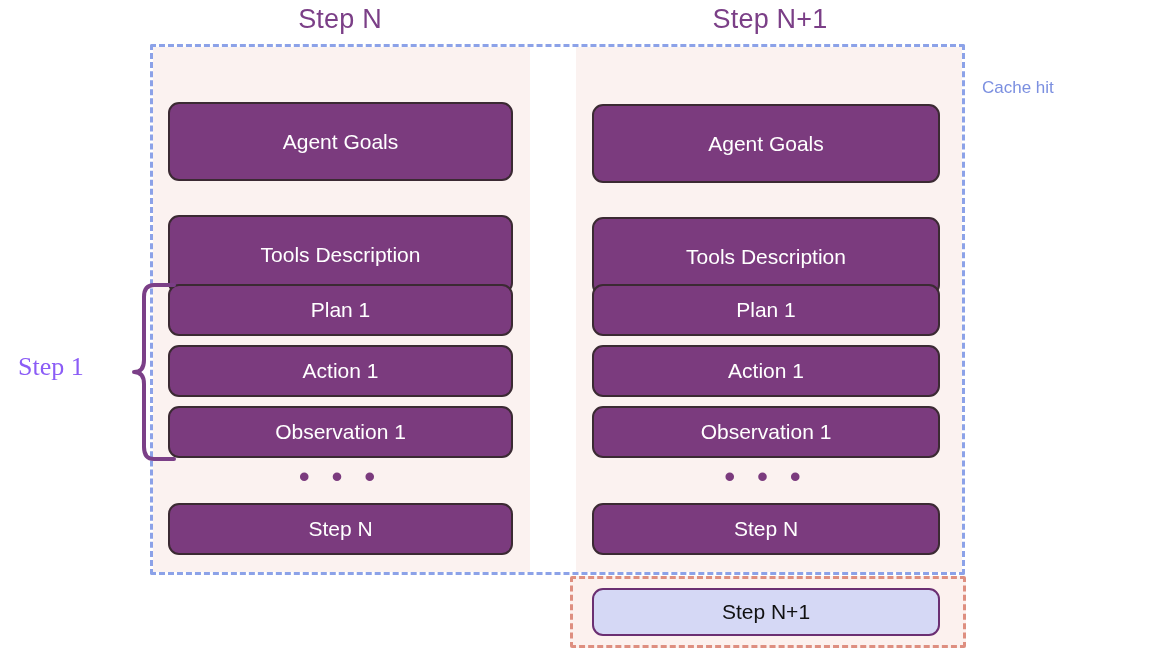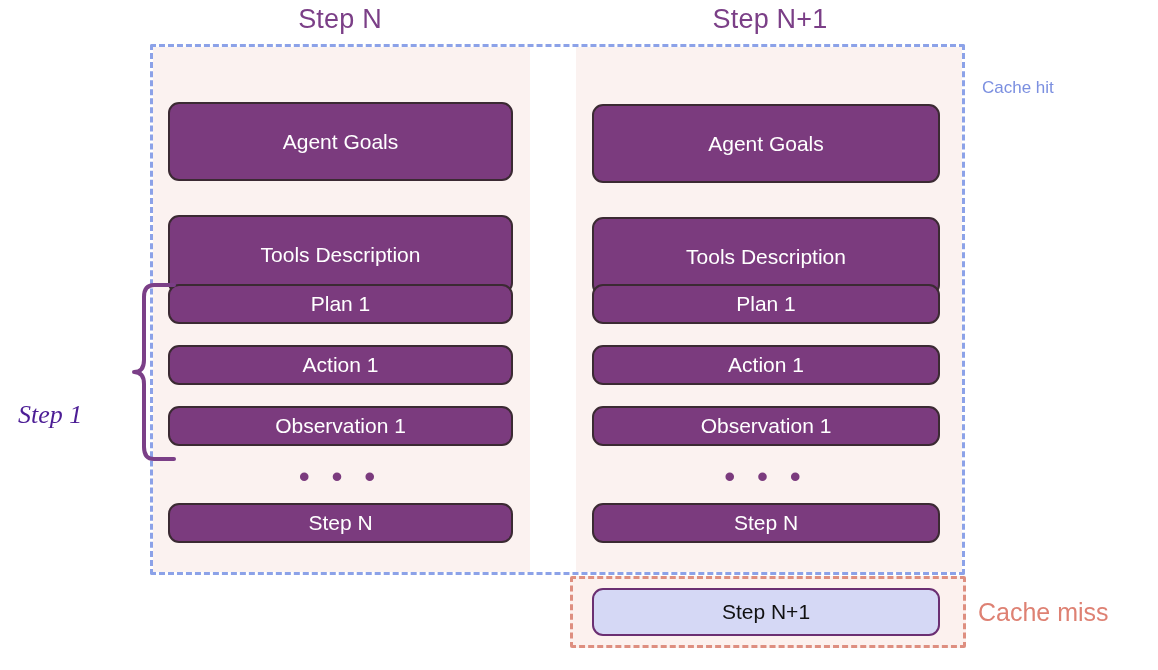--- a/index.html
+++ b/index.html
@@ -78,21 +78,21 @@
     display: flex;
     align-items: center;
     justify-content: center;
     box-sizing: border-box;
     white-space: nowrap;
   }
   .col-l { left: 168px; width: 345px; }
   .col-r { left: 592px; width: 348px; }
 
   .h-tall  { height: 79px; margin-top: 44px; }
-  .h-short { height: 40px; }
+  .h-short { height: 52px; }
 
   
   #box-l-0 { top: 58px;  }
   #box-l-1 { top: 171px; }
   #box-l-2 { top: 284px; }
   #box-l-3 { top: 345px; }
   #box-l-4 { top: 406px; }
   #box-l-5 { top: 503px; }
 
   
@@ -151,25 +151,23 @@
     color: #DE8173;
     white-space: nowrap;
   }
 
   
   #label-step-1 {
     position: absolute;
     left: 18px;
     top: 352px;
     font-size: 26px;
-    font-style: italic;
-    color: #4c1d95;
+    color: #8b5cf6;
     white-space: nowrap;
     font-family: "Liberation Serif", serif;
-    margin-top: 48px;
   }
   #brace-step-1 {
     position: absolute;
     left: 130px;
     top: 281px;
     width: 46px;
     height: 182px;
   }
 </style>
 </head>
@@ -199,21 +197,20 @@
   <div id="box-r-1" class="stack-box col-r h-tall">Tools Description</div>
   <div id="box-r-2" class="stack-box col-r h-short">Plan 1</div>
   <div id="box-r-3" class="stack-box col-r h-short">Action 1</div>
   <div id="box-r-4" class="stack-box col-r h-short">Observation 1</div>
   <div id="ellipsis-right" class="ellipsis">• • •</div>
   <div id="box-r-5" class="stack-box col-r h-short">Step N</div>
 
   <div id="box-step-next">Step N+1</div>
 
   <div id="label-cache-hit">Cache hit</div>
-  <div id="label-cache-miss">Cache miss</div>
 
   <svg id="brace-step-1" viewBox="0 0 46 182" xmlns="http://www.w3.org/2000/svg">
     <path d="M 44 4 L 24 4 Q 14 4 14 16 L 14 79 Q 14 91 4 91 Q 14 91 14 103 L 14 166 Q 14 178 24 178 L 44 178" fill="none" stroke="#7B3F87" stroke-width="4" stroke-linecap="round" stroke-linejoin="round"></path>
   </svg>
 
   <div id="label-step-1">Step 1</div>
 
 </div>
 
 </body></html>

